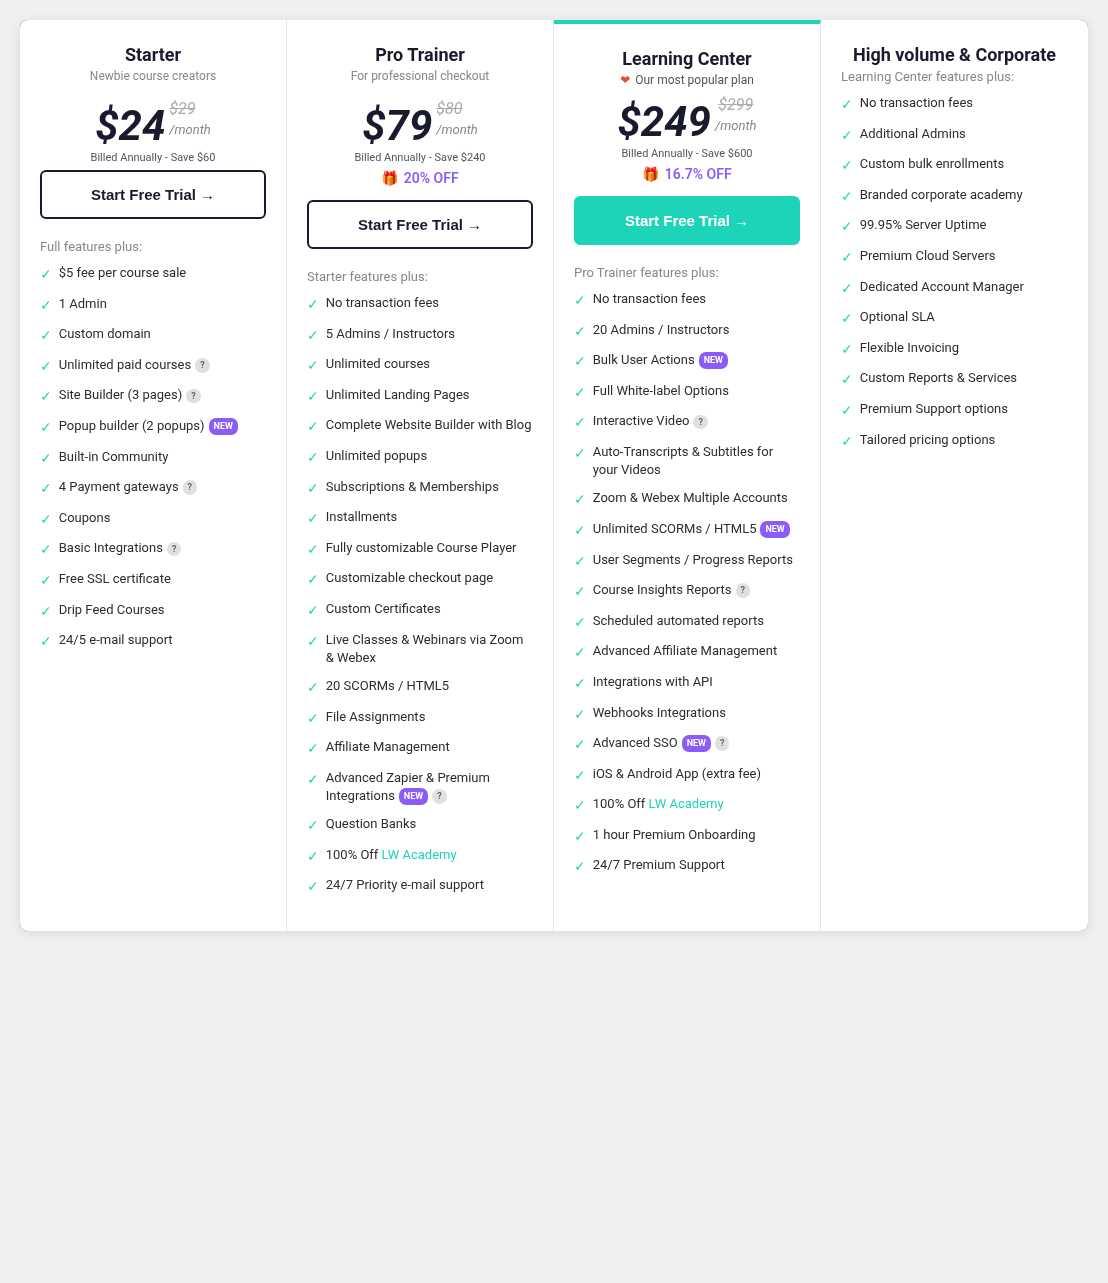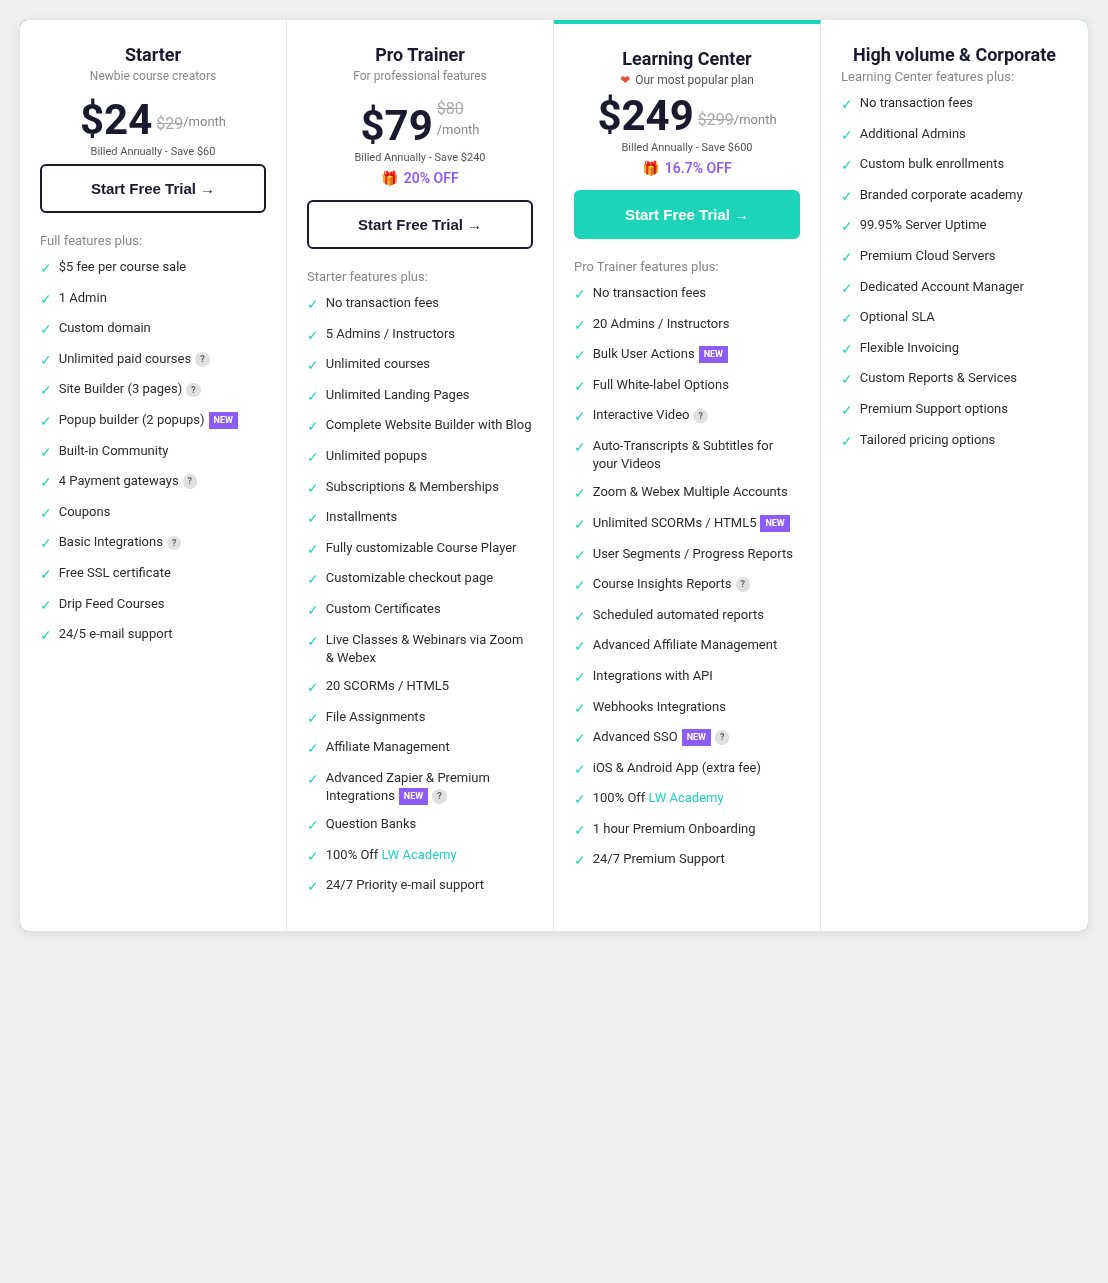--- a/index.html
+++ b/index.html
@@ -51,20 +51,21 @@
       color: #555;
       margin-bottom: 8px;
     }
     .heart { color: #e74c3c; }
     .price-row {
       display: flex;
       align-items: flex-end;
       justify-content: center;
       gap: 4px;
       margin-bottom: 4px;
+      font-style: italic;
     }
     .price-amount {
       font-size: 42px;
       font-weight: 700;
       color: #1a1a2e;
       line-height: 1;
     }
     .price-old {
       font-size: 16px;
       color: #aaa;
@@ -151,21 +152,21 @@
       flex-shrink: 0;
       margin-top: 1px;
     }
     .badge-new {
       display: inline-block;
       background: #8b5cf6;
       color: #fff;
       font-size: 9px;
       font-weight: 700;
       padding: 2px 5px;
-      border-radius: 0;
+      border-radius: 7px;
       margin-left: 4px;
       vertical-align: middle;
     }
     .badge-q {
       display: inline-block;
       background: #e0e0e0;
       color: #666;
       font-size: 9px;
       font-weight: 700;
       padding: 1px 5px;
@@ -181,21 +182,21 @@
   </style>
 </head>
 <body>
 
 <div class="pricing-grid">
 <div class="plan-col">
       <div class="plan-name">Starter</div>
       <div class="plan-tagline">Newbie course creators</div>
       <div class="price-row">
       <span class="price-amount">$24</span>
-      <div style="display:flex;flex-direction:row;align-items:flex-start;padding-bottom:4px;">
+      <div style="display:flex;flex-direction:column;align-items:flex-start;padding-bottom:4px;">
         <span class="price-old">$29</span>
         <span class="price-period">/month</span>
       </div>
     </div>
       <div class="billed-info">Billed Annually - Save $60</div>
       <button class="trial-btn">Start Free Trial →</button>
       <div class="features-label">Full features plus:</div>
       <ul class="feature-list">
         <li class="feature-item">
       <span class="check-icon">✓</span>
@@ -246,21 +247,21 @@
       <span>Drip Feed Courses</span>
     </li>
         <li class="feature-item">
       <span class="check-icon">✓</span>
       <span>24/5 e-mail support</span>
     </li>
       </ul>
     </div>
     <div class="plan-col">
       <div class="plan-name">Pro Trainer</div>
-      <div class="plan-tagline">For professional features</div>
+      <div class="plan-tagline">For professional checkout</div>
       <div class="price-row">
       <span class="price-amount">$79</span>
       <div style="display:flex;flex-direction:column;align-items:flex-start;padding-bottom:4px;">
         <span class="price-old">$80</span>
         <span class="price-period">/month</span>
       </div>
     </div>
       <div class="billed-info">Billed Annually - Save $240</div>
       <div class="off-badge">
       <span>🎁</span>
@@ -345,21 +346,21 @@
       <span class="check-icon">✓</span>
       <span>24/7 Priority e-mail support</span>
     </li>
       </ul>
     </div>
     <div class="plan-col featured">
       <div class="plan-name">Learning Center</div>
       <div class="popular-badge"><span class="heart">❤</span> Our most popular plan</div>
       <div class="price-row">
       <span class="price-amount">$249</span>
-      <div style="display:flex;align-items:flex-end;padding-bottom:4px;">
+      <div style="display:flex;flex-direction:column;align-items:center;padding-bottom:4px;">
         <span class="price-old">$299</span>
         <span class="price-period">/month</span>
       </div>
     </div>
       <div class="billed-info">Billed Annually - Save $600</div>
       <div class="off-badge">
       <span>🎁</span>
       16.7% OFF
     </div>
       <button class="trial-btn featured-btn">Start Free Trial →</button>

